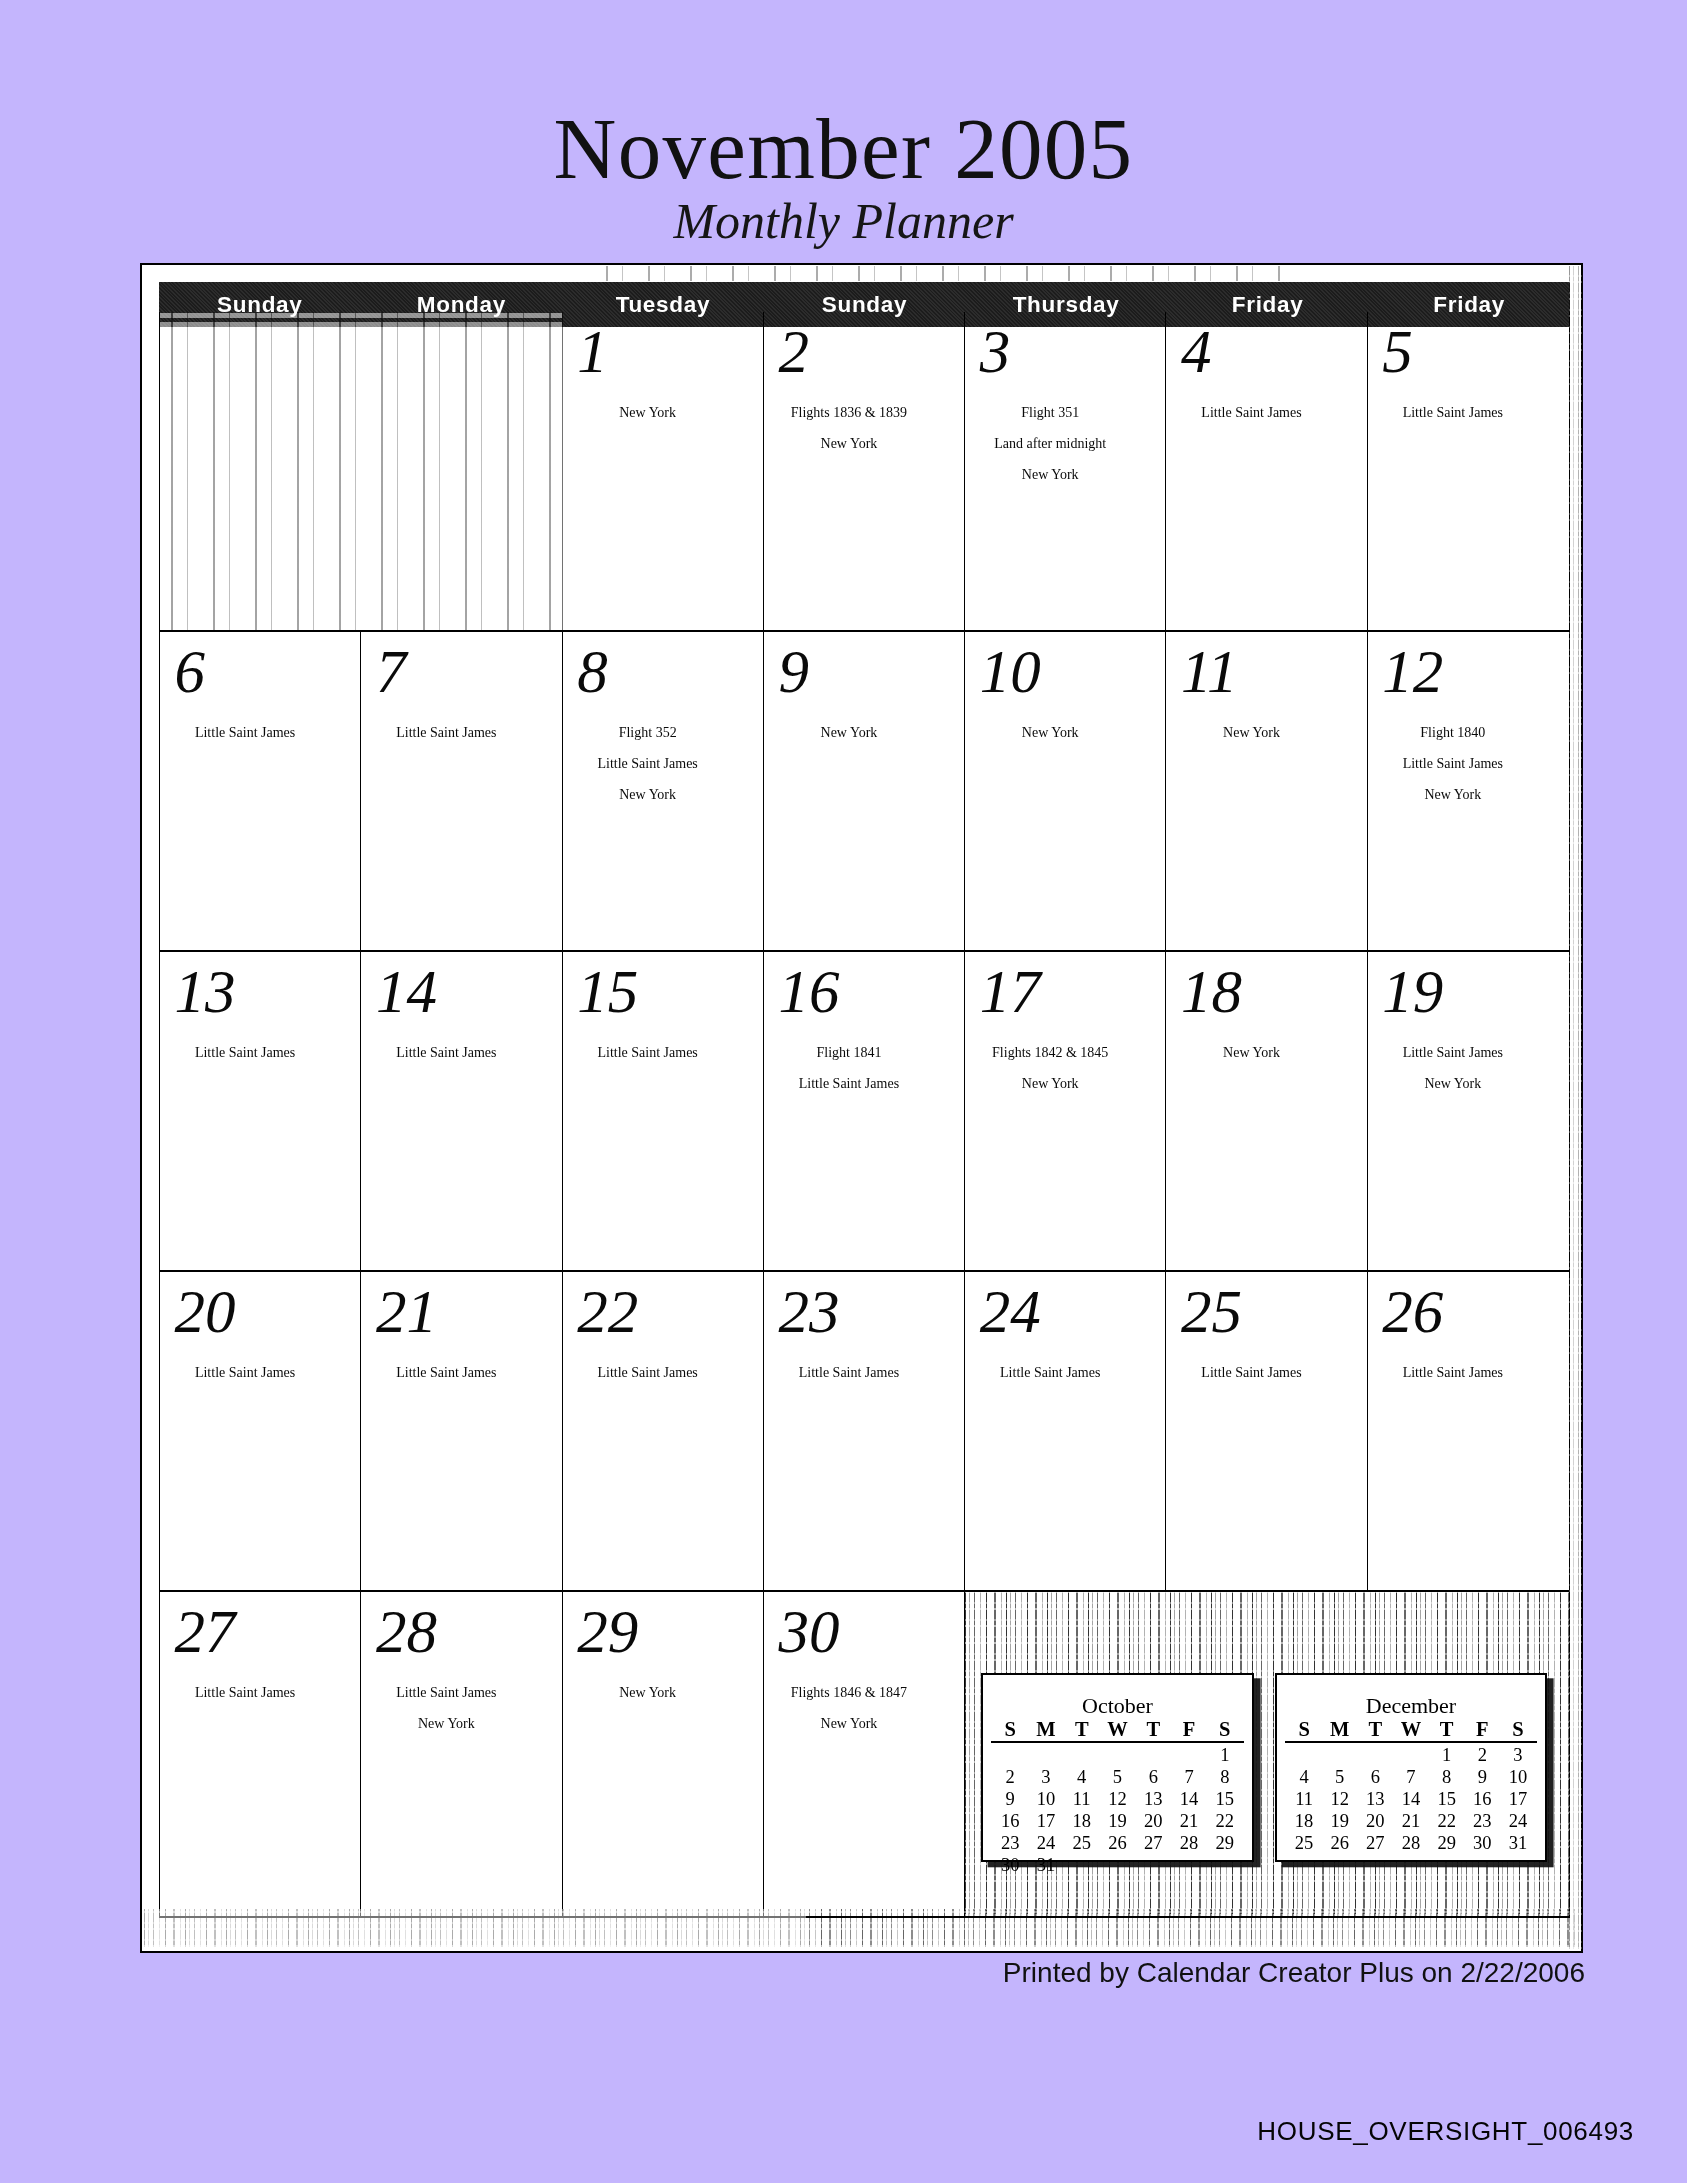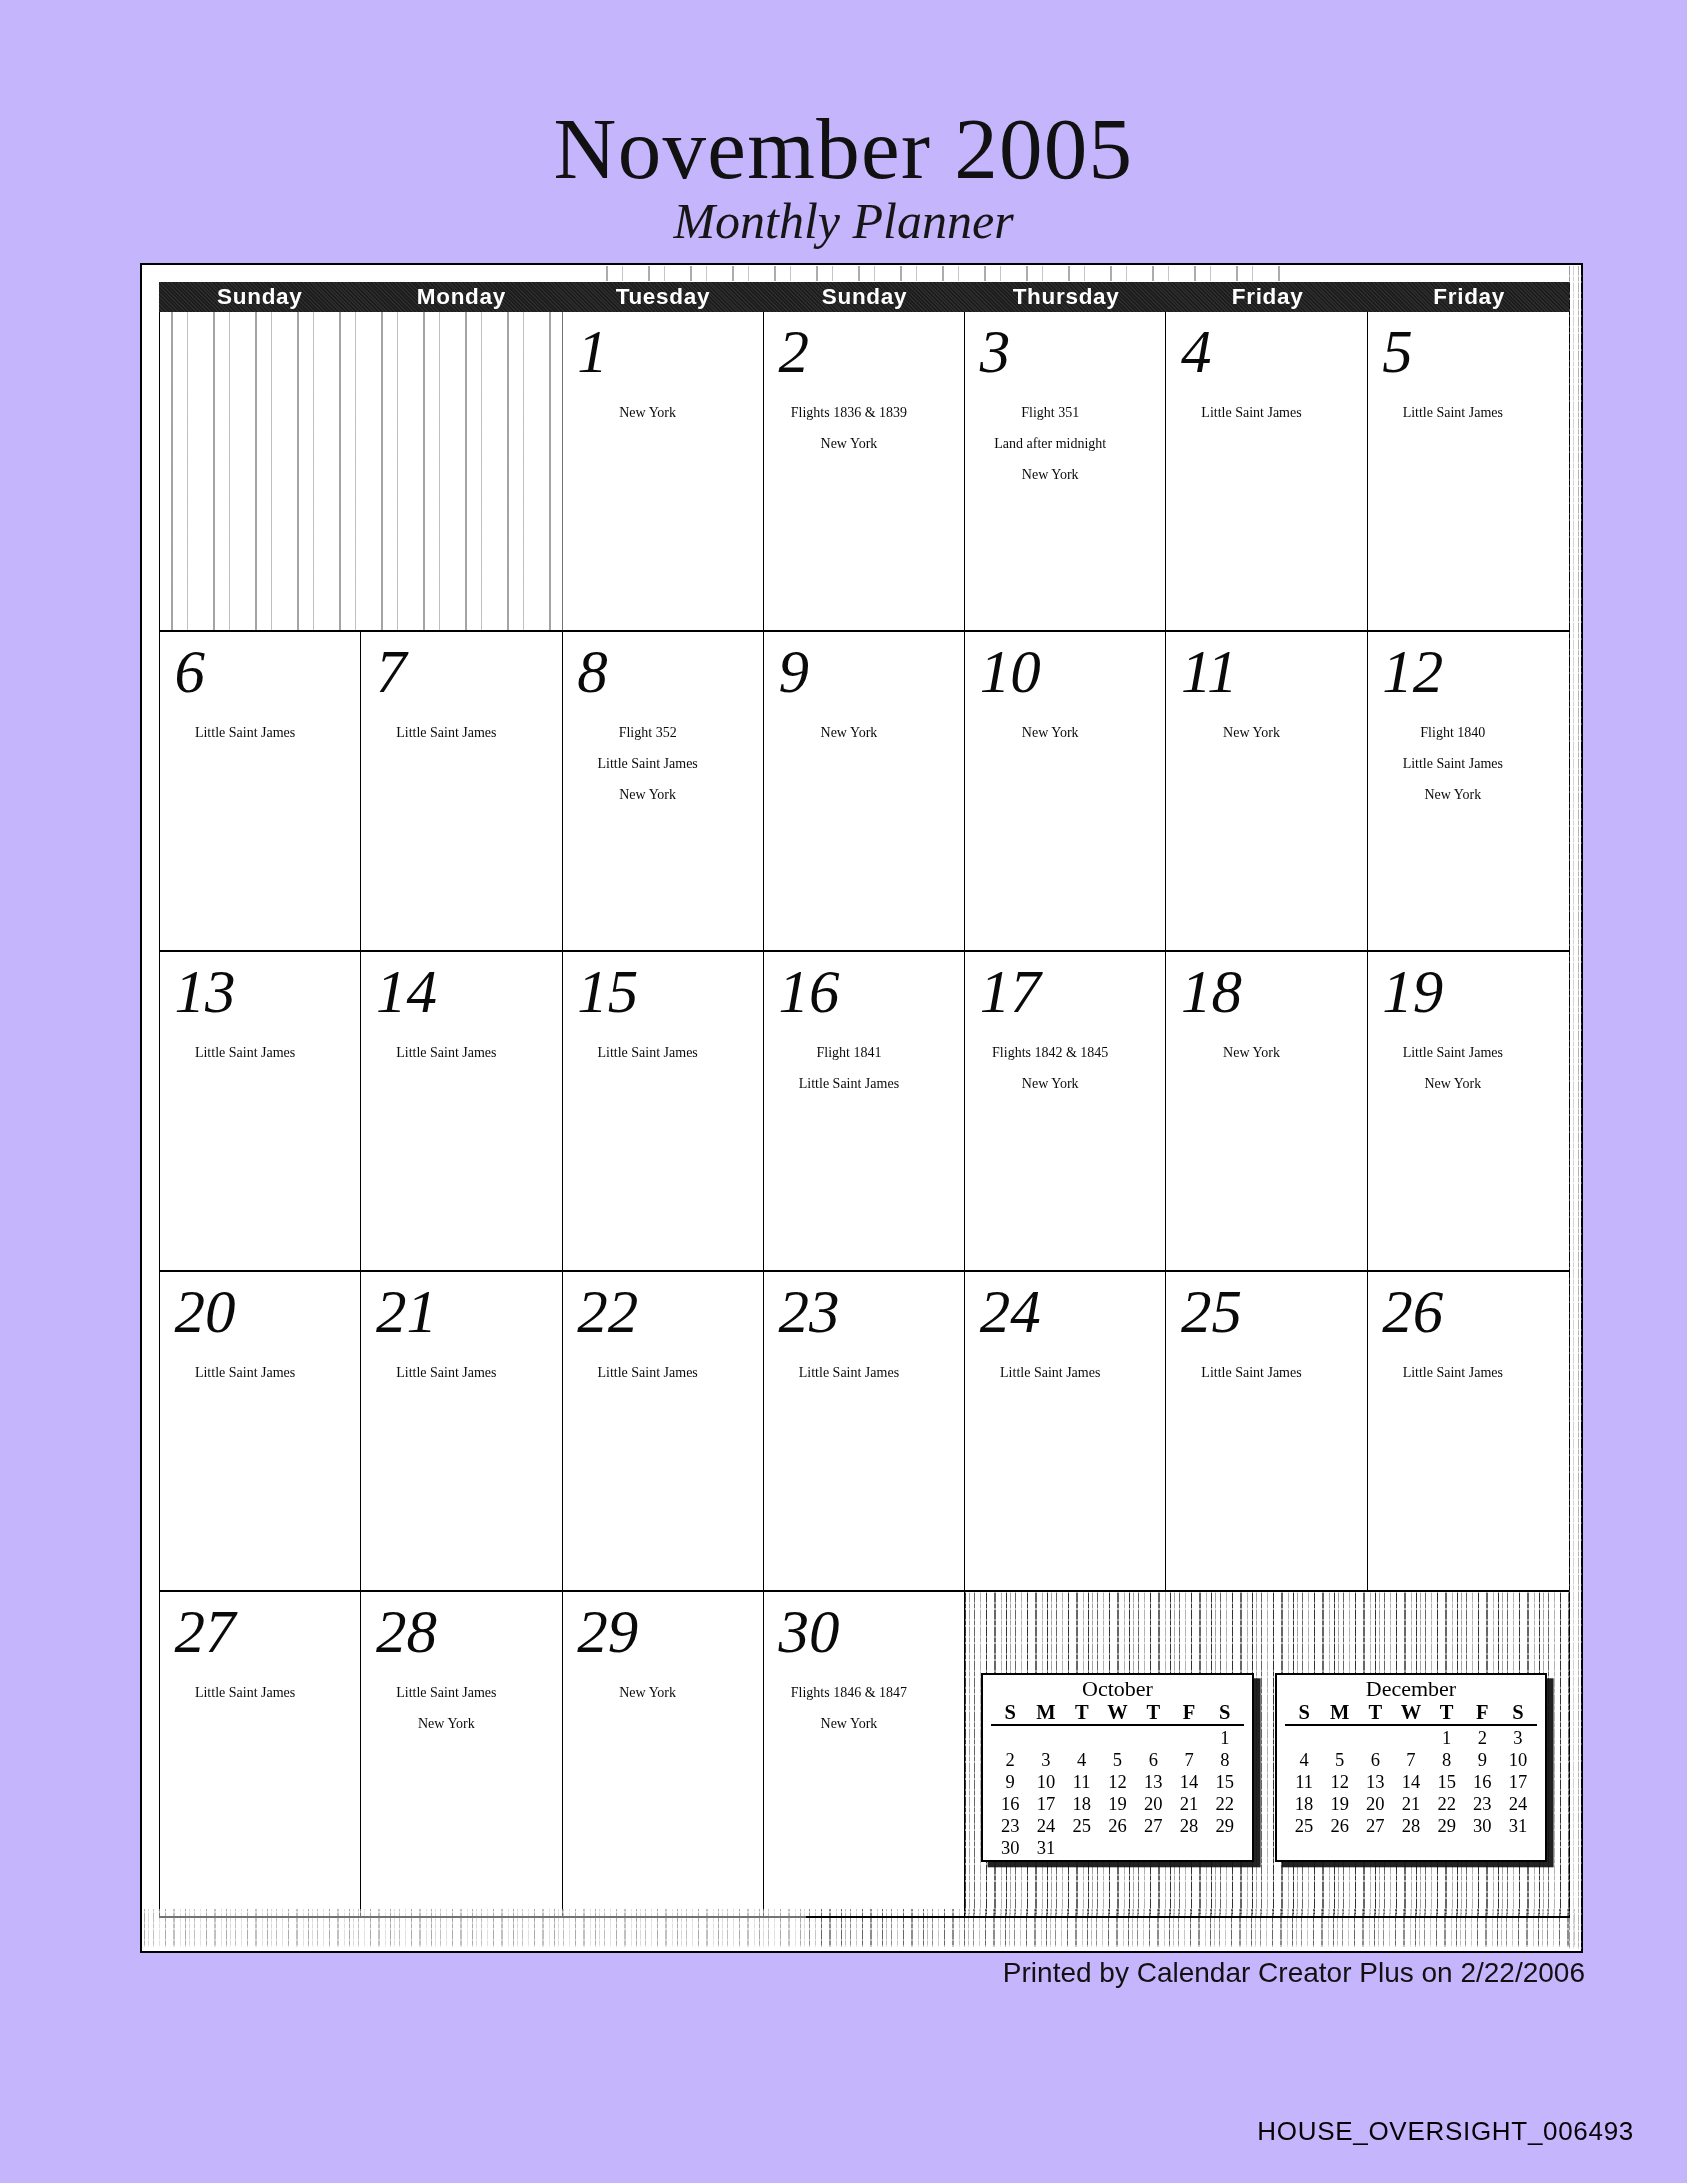--- a/index.html
+++ b/index.html
@@ -29,21 +29,21 @@
   
   .outer-box{
     position:absolute;left:140px;top:263px;
     width:1439px;height:1686px;
     border:2px solid #000;
     background:#fff;
   }
   
   .header-bar{
     position:absolute;left:159px;top:282px;
-    width:1411px;height:30px;
+    width:1411px;height:45px;
     background:#1c1c1c;
     background-image:repeating-linear-gradient(45deg, rgba(255,255,255,0.07) 0 1.3px, transparent 1.3px 2.6px);
     display:grid;grid-template-columns:repeat(7,1fr);
     align-items:center;
   }
   .dow{
     text-align:center;
     font-family:"Liberation Sans", sans-serif;
     font-weight:bold;
     font-size:22.5px;color:#ffffff;
@@ -125,21 +125,21 @@
     background:#fff;
     border:2.6px solid #000;
     box-shadow:6.6px 5.3px 0 rgba(15,15,15,0.92);
     z-index:5;
   }
   .mini.october{left:981px;}
   .mini.december{left:1275px;width:268px;}
   .mini-title{
     text-align:center;
     font-size:22px;line-height:24px;
-    padding-top:2px;
+    padding-top:19px;
   }
   .mini-dow{
     display:grid;grid-template-columns:repeat(7,1fr);
     padding:0 9.3px;
     font-weight:bold;
     font-size:20.5px;line-height:22px;
     text-align:center;
   }
   .mini-rule{
     border-top:2px solid #000;

